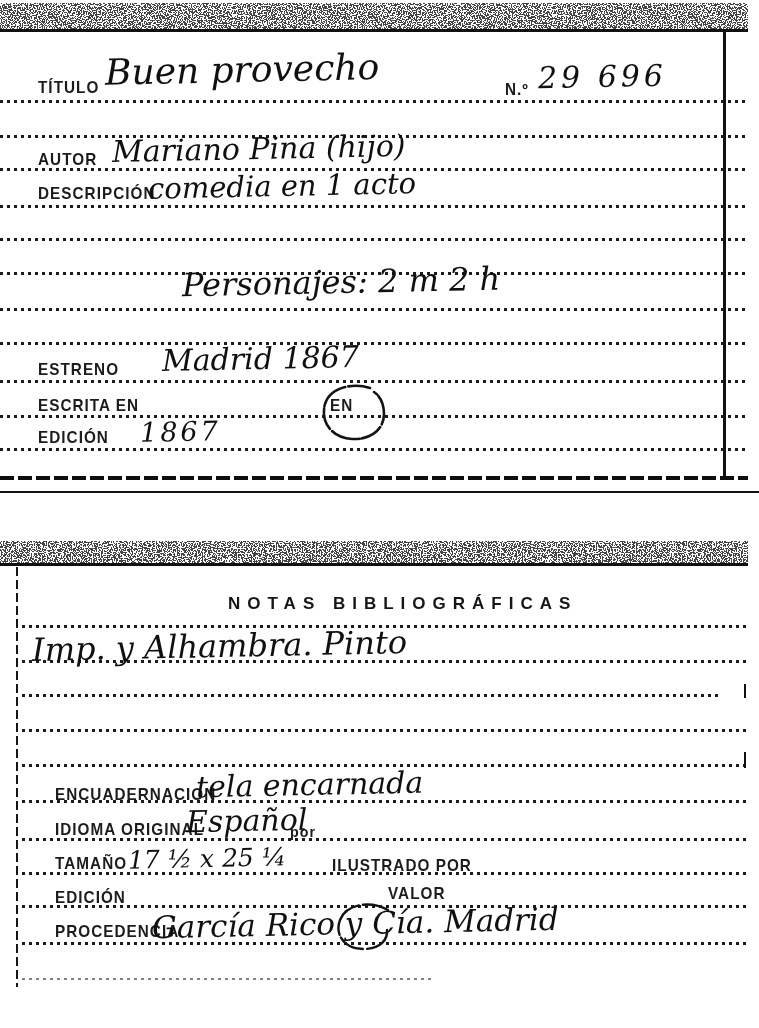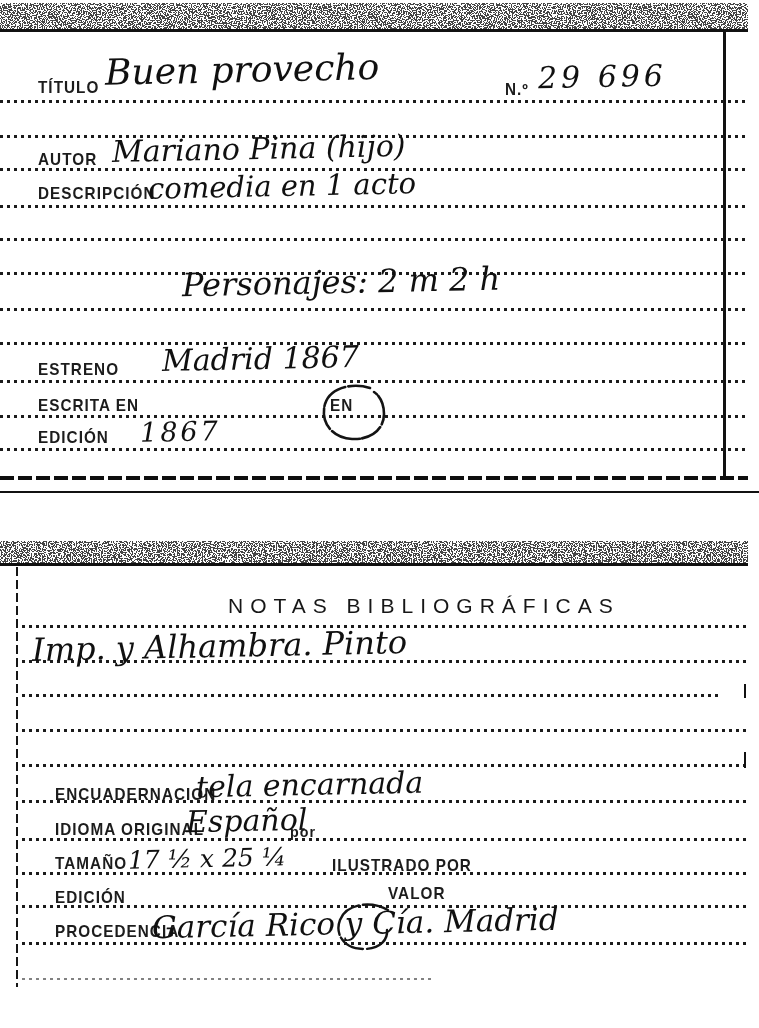--- a/index.html
+++ b/index.html
@@ -29,21 +29,21 @@
     position:absolute;height:4px;
     background-image:repeating-linear-gradient(90deg,#0e0e0e 0 14px,transparent 14px 18px);
   }
   .vdash{
     position:absolute;width:2px;
     background-image:repeating-linear-gradient(180deg,#161616 0 9px,transparent 9px 13px);
   }
   .noise{position:absolute;left:0;}
   .circle-svg{position:absolute;}
   .header{
-    position:absolute;font-weight:400;font-size:21px;letter-spacing:7px;
+    position:absolute;font-weight:700;font-size:17px;letter-spacing:7px;
     color:#161616;white-space:nowrap;
   }
 </style>
 </head>
 <body>
 
 <div class="page">
 
   <svg class="noise" style="top:3px;" width="748" height="27">
     <filter id="speckleA" x="0" y="0" width="100%" height="100%">

